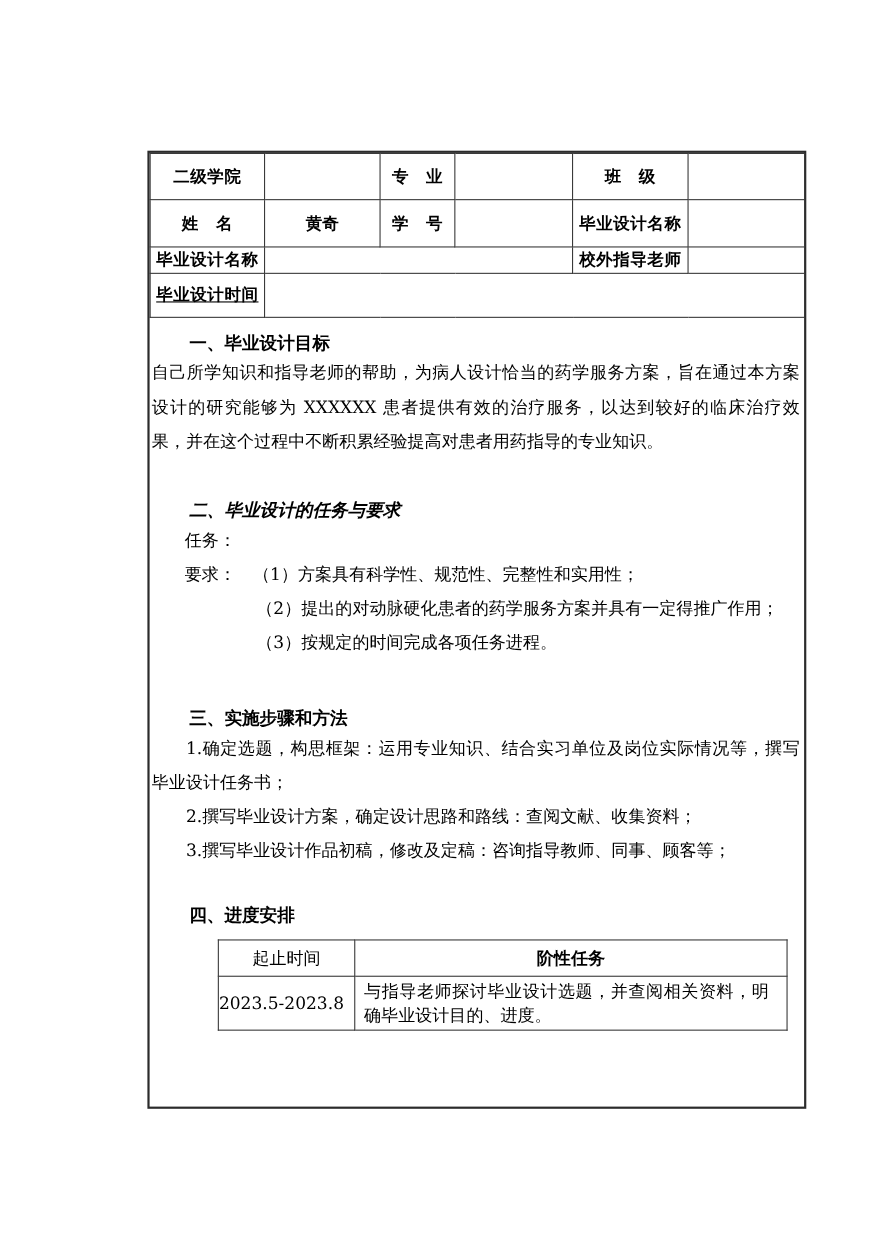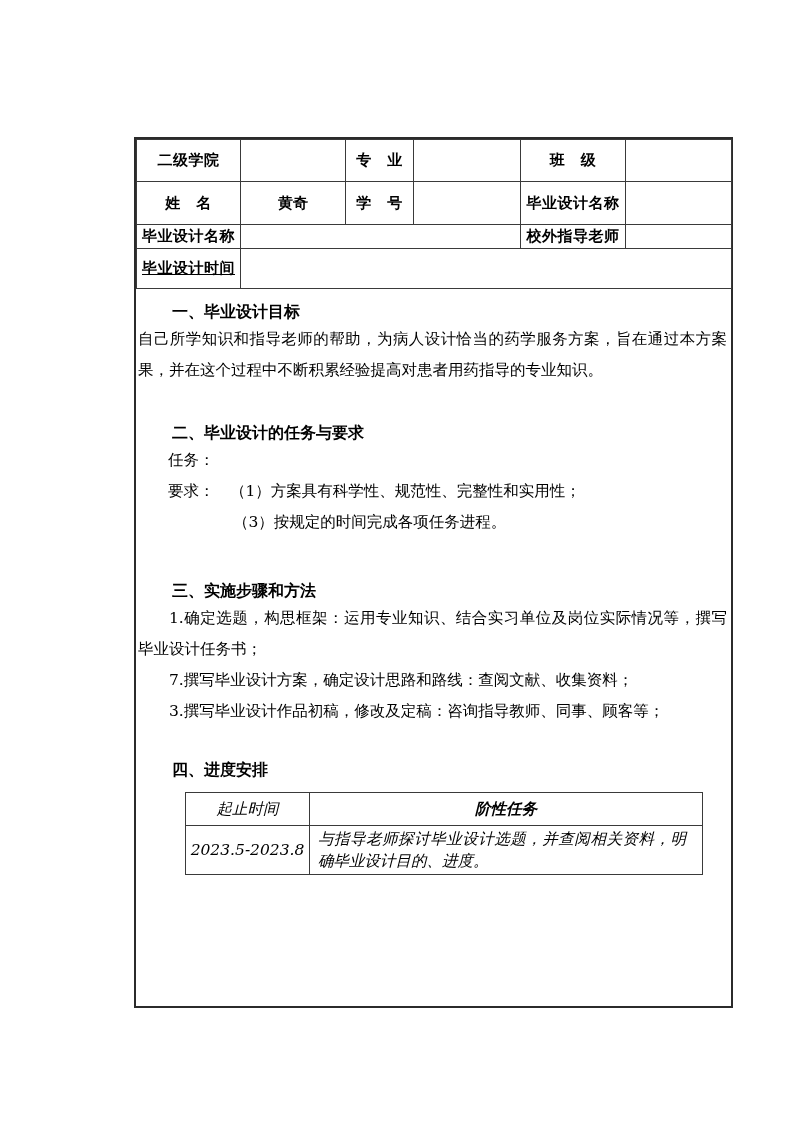--- a/index.html
+++ b/index.html
@@ -53,35 +53,34 @@
     line-height: 31px;
     overflow: hidden;
   }
   .heading {
     font-family: "DejaVu Sans", "Liberation Sans", sans-serif;
     font-weight: bold;
     font-size: 16px;
     line-height: 25px;
     margin-left: 34px;
   }
-  .heading.mt34 { margin-top: 34px; }
+  .heading.mt34 { margin-top: 34px; font-style: italic; }
   .heading.mt40 { margin-top: 40px; }
   .heading.mt30 { margin-top: 30px; }
   .line { line-height: 31px; }
   .indent { text-indent: 31px; }
   .fill { text-align: justify; text-align-last: justify; }
   .ml30 { margin-left: 30px; }
   .ml95 { margin-left: 95px; }
   
   .sched-table {
-    margin: 10px 0 0 47px;
+    margin: 10px 0 0 60px;
     width: 517px;
     border-collapse: collapse;
     table-layout: fixed;
-    font-style: italic;
   }
   .sched-table td {
     border: 1px solid #3a3a3a;
     vertical-align: middle;
   }
   .sched-col-time { width: 124px; }
   .sched-col-task { width: 393px; }
   .sched-h-time {
     height: 33px;
     text-align: center;
@@ -89,21 +88,21 @@
   }
   .sched-h-task {
     height: 33px;
     text-align: center;
     font-family: "DejaVu Sans", "Liberation Sans", sans-serif;
     font-weight: bold;
     font-size: 15.5px;
   }
   .sched-time {
     height: 43px;
-    text-align: center;
+    text-align: left;
     font-size: 15.5px;
   }
   .sched-task {
     height: 43px;
     font-size: 15.5px;
     line-height: 22px;
     padding: 2px 16px 2px 8px;
     text-align: justify;
   }
 </style>
@@ -141,31 +140,33 @@
         <td style="height:40px;text-decoration:underline;" class="lbl">毕业设计时间</td>
         <td colspan="5" class="val"></td>
       </tr>
     </tbody>
       </table>
 
     <div class="content">
 
       <div class="heading">一、毕业设计目标</div>
       <div class="line fill">自己所学知识和指导老师的帮助，为病人设计恰当的药学服务方案，旨在通过本方案</div>
+      <div class="line fill">设计的研究能够为 XXXXXX 患者提供有效的治疗服务，以达到较好的临床治疗效</div>
       <div class="line">果，并在这个过程中不断积累经验提高对患者用药指导的专业知识。</div>
 
       <div class="heading mt34">二、毕业设计的任务与要求</div>
       <div class="line ml30">任务：</div>
       <div class="line ml30">要求：　（1）方案具有科学性、规范性、完整性和实用性；</div>
+      <div class="line ml95">（2）提出的对动脉硬化患者的药学服务方案并具有一定得推广作用；</div>
       <div class="line ml95">（3）按规定的时间完成各项任务进程。</div>
 
       <div class="heading mt40">三、实施步骤和方法</div>
       <div class="line indent fill">1.确定选题，构思框架：运用专业知识、结合实习单位及岗位实际情况等，撰写</div>
       <div class="line">毕业设计任务书；</div>
-      <div class="line indent">7.撰写毕业设计方案，确定设计思路和路线：查阅文献、收集资料；</div>
+      <div class="line indent">2.撰写毕业设计方案，确定设计思路和路线：查阅文献、收集资料；</div>
       <div class="line indent">3.撰写毕业设计作品初稿，修改及定稿：咨询指导教师、同事、顾客等；</div>
 
       <div class="heading mt30">四、进度安排</div>
 
       <table class="sched-table">
         <colgroup>
           <col class="sched-col-time">
           <col class="sched-col-task">
         </colgroup>
         <tbody>

